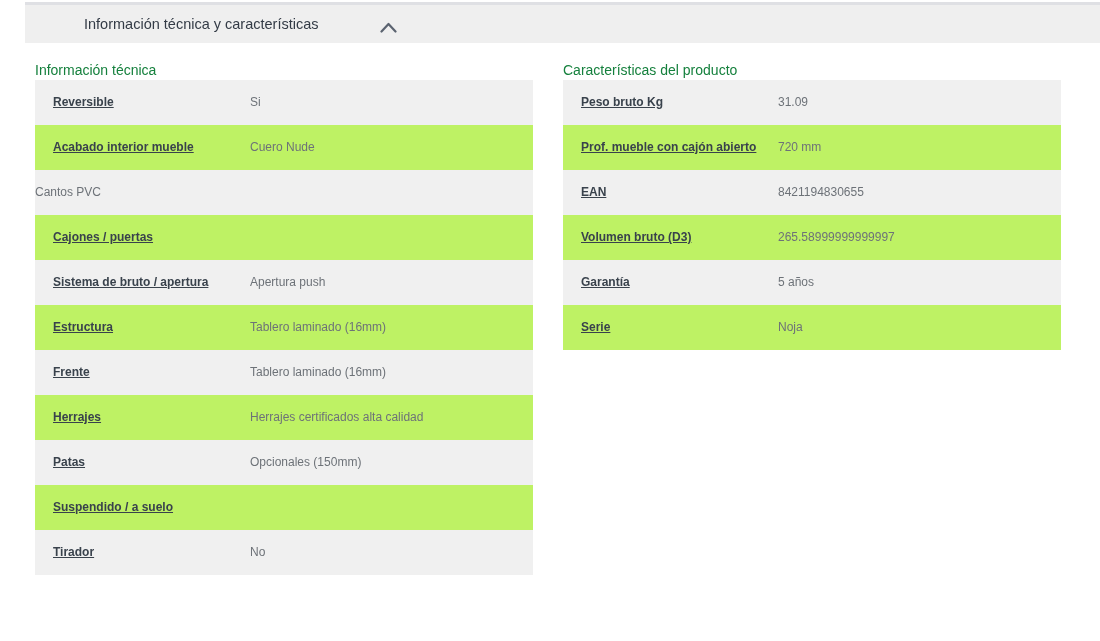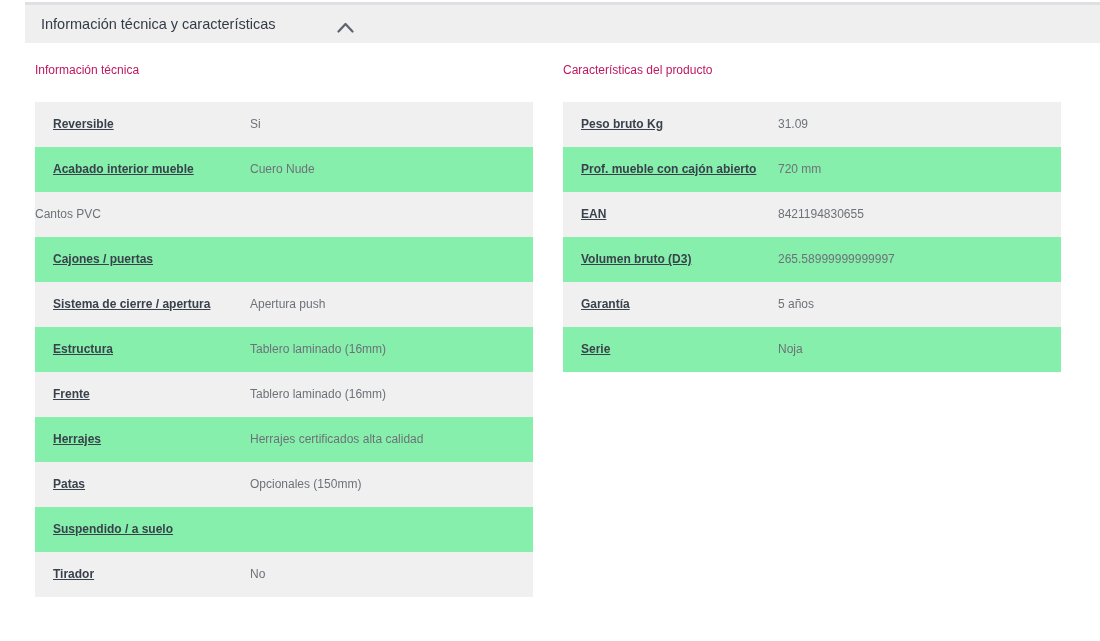--- a/index.html
+++ b/index.html
@@ -22,50 +22,51 @@
     align-items: center;
     padding-left: 16px;
     cursor: pointer;
   }
   .accordion-title {
     font-size: 14.5px;
     color: #333b46;
     width: 296px;
     flex-shrink: 0;
     white-space: nowrap;
+    margin-left: 43px;
   }
   .chevron {
     width: 17px;
     height: 11px;
     display: inline-block;
   }
   .content {
     display: flex;
     margin: 18px 0 0 35px;
     gap: 30px;
   }
   .col {
     width: 498px;
     flex-shrink: 0;
   }
   .section-title {
-    font-size: 12px;
-    color: #be185d;
+    font-size: 14px;
+    color: #15803d;
     line-height: 18px;
-    margin-bottom: 23px;
+    margin-bottom: 1px;
   }
   .spec-table {
     width: 100%;
   }
   .spec-row {
     display: flex;
     min-height: 45px;
     box-sizing: border-box;
     padding: 13px 0 14px 0;
-    background: #86efac;
+    background: #bef264;
   }
   .spec-row:nth-child(odd) {
     background: #f0f0f0;
   }
   .spec-label {
     width: 215px;
     flex-shrink: 0;
     box-sizing: border-box;
     padding-left: 18px;
     padding-right: 16px;
@@ -111,21 +112,21 @@
 
   <div class="spec-row">
     <div class="spec-value">Cantos PVC</div>
   </div>
 
   <div class="spec-row">
     <div class="spec-label">Cajones / puertas</div>
   </div>
 
   <div class="spec-row">
-    <div class="spec-label">Sistema de cierre / apertura</div>
+    <div class="spec-label">Sistema de bruto / apertura</div>
     <div class="spec-value">Apertura push</div>
   </div>
 
   <div class="spec-row">
     <div class="spec-label">Estructura</div>
     <div class="spec-value">Tablero laminado (16mm)</div>
   </div>
 
   <div class="spec-row">
     <div class="spec-label">Frente</div>

